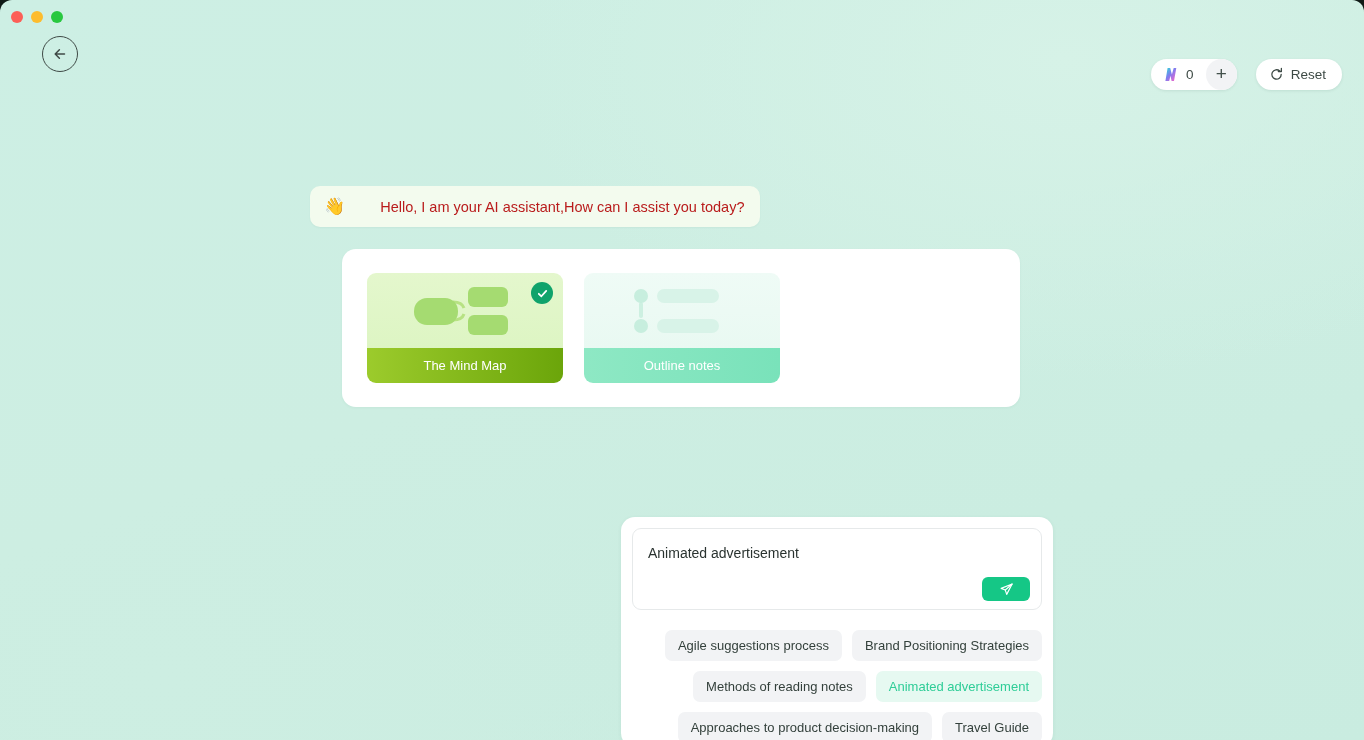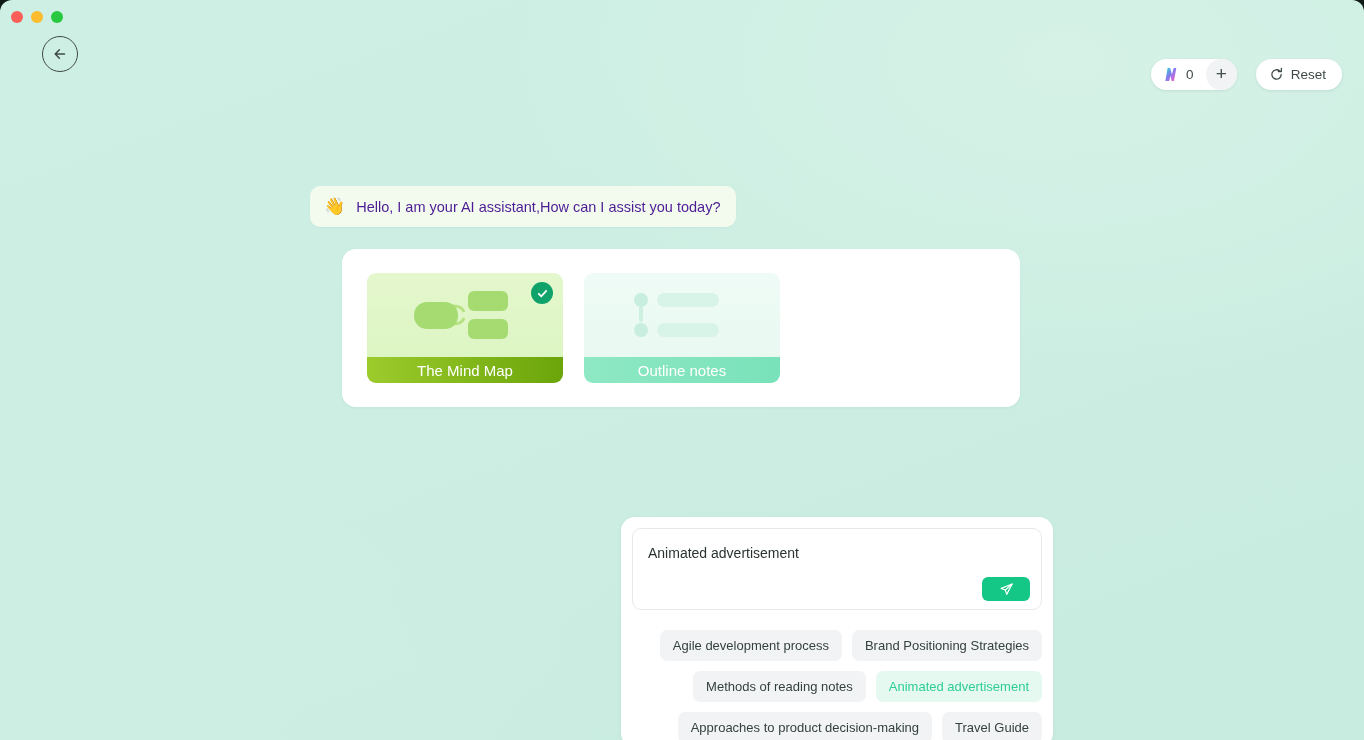--- a/index.html
+++ b/index.html
@@ -129,22 +129,23 @@
     align-items: center;
     gap: 11px;
     background: #f3fbee;
     border-radius: 10px;
     padding: 12px 16px 12px 14px;
     box-shadow: 0 1px 2px rgba(40,90,70,.05);
   }
   .wave-emoji { font-size: 17px; line-height: 1; }
   .greeting-text {
     font-size: 14.5px;
-    color: #4c1d95;
+    color: #b91c1c;
     white-space: nowrap;
+    margin-left: 24px;
   }
 
   
   .cards-panel {
     position: absolute;
     top: 249px;
     left: 342px;
     width: 678px;
     background: #ffffff;
     border-radius: 14px;
@@ -164,25 +165,25 @@
     flex-direction: column;
   }
   .opt-card .thumb {
     flex: 1;
     position: relative;
     display: flex;
     align-items: center;
     justify-content: center;
   }
   .opt-card .footer {
-    height: 26px;
-    display: flex;
-    align-items: center;
-    justify-content: center;
-    font-size: 15px;
+    height: 35px;
+    display: flex;
+    align-items: center;
+    justify-content: center;
+    font-size: 13px;
     color: #ffffff;
   }
 
   
   .card-mindmap .thumb  { background: linear-gradient(180deg,#e4f7cd 0%, #ddf5c3 100%); }
   .card-mindmap .footer { background: linear-gradient(90deg,#9ccb2c 0%, #6ba50a 100%); }
   .check-badge {
     position: absolute;
     top: 9px;
     right: 10px;
@@ -373,21 +374,21 @@
         <div class="input-value">Animated advertisement</div>
         <div class="send-button">
           <svg width="15" height="15" viewBox="0 0 16 16">
             <path d="M14 2.2 2.3 6.8l4.4 1.8 1.5 4.6z" fill="none" stroke="#ffffff" stroke-width="1.25" stroke-linejoin="round"></path>
             <path d="M14 2.2 6.7 8.6" fill="none" stroke="#ffffff" stroke-width="1.25" stroke-linecap="round"></path>
           </svg>
         </div>
       </div>
 
       <div class="chips-wrap">
-        <div class="chip">Agile development process</div>
+        <div class="chip">Agile suggestions process</div>
         <div class="chip">Brand Positioning Strategies</div>
         <div class="chip">Methods of reading notes</div>
         <div class="chip active">Animated advertisement</div>
         <div class="chip">Approaches to product decision-making</div>
         <div class="chip">Travel Guide</div>
       </div>
     </div>
 
   </div>
 </div>

